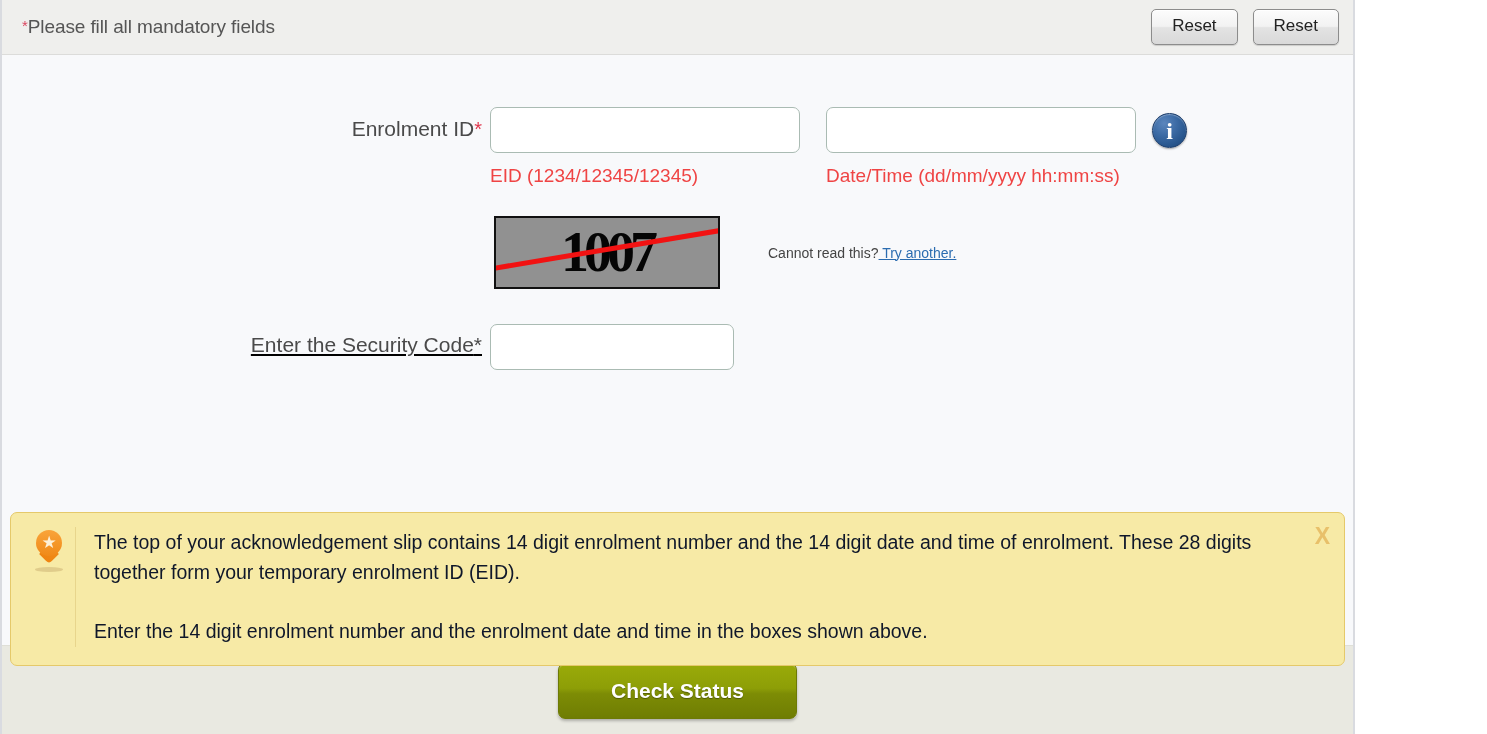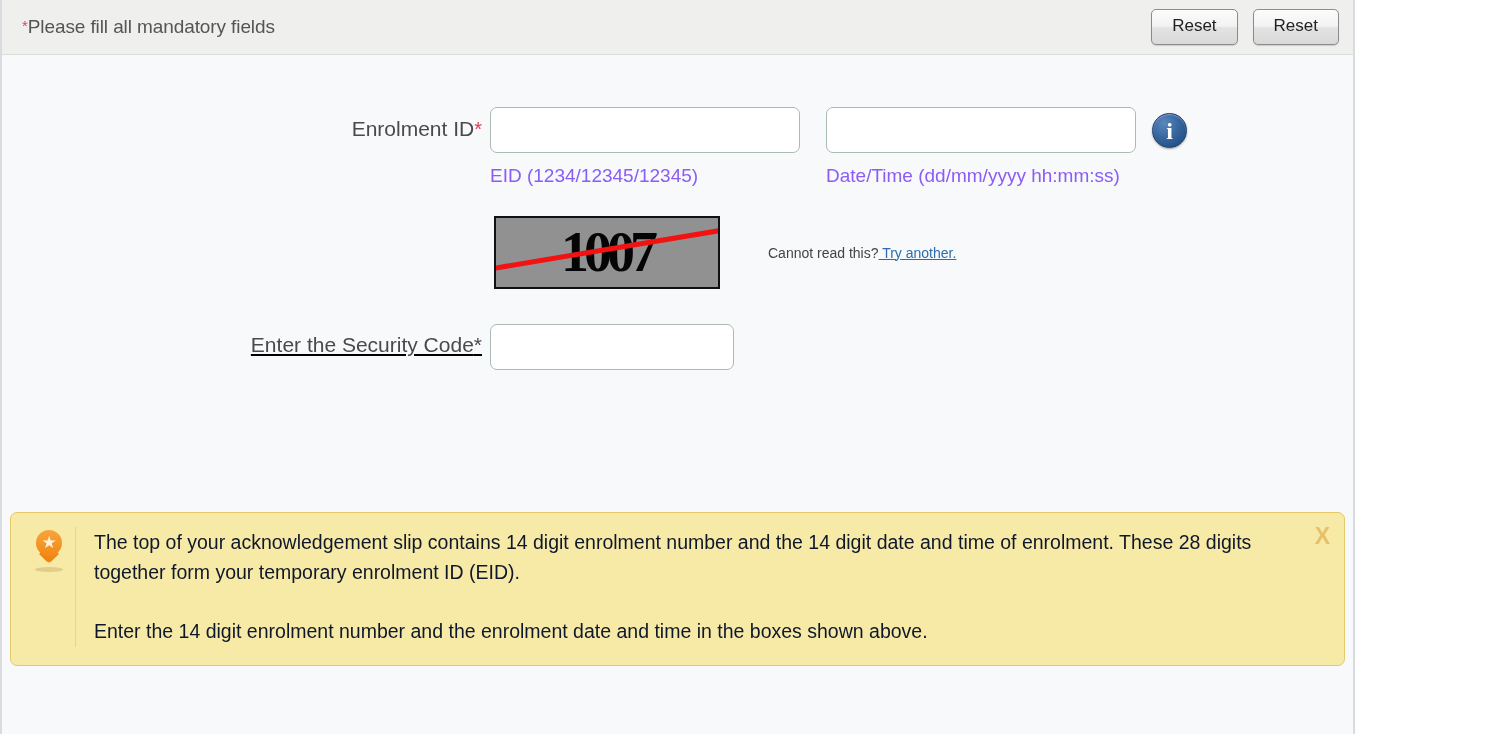--- a/index.html
+++ b/index.html
@@ -110,21 +110,21 @@
     box-sizing: border-box;
     border: 1px solid #aabbb3;
     border-radius: 7px;
     background: #ffffff;
     padding: 4px 9px;
     color: #333;
     outline: none;
   }
   .hint {
     font-size: 19px;
-    color: #8b5cf6;
+    color: #ef4444;
     margin-top: 12px;
   }
   .gap {
     width: 26px;
   }
   .info-icon {
     margin-left: 16px;
     margin-top: 6px;
     width: 35px;
     height: 35px;
@@ -387,14 +387,17 @@
       </div>
       <div class="notice-text">
         <p>The top of your acknowledgement slip contains 14 digit enrolment number and the 14 digit date and time of enrolment. These 28 digits together form your temporary enrolment ID (EID).</p>
         <p class="second">Enter the 14 digit enrolment number and the enrolment date and time in the boxes shown above.</p>
       </div>
       <div class="notice-close">X</div>
     </div>
 
   </div>
 
+  <div class="footer">
+    <button class="btn-check">Check Status</button>
+  </div>
 
 </div>
 
 </body></html>

